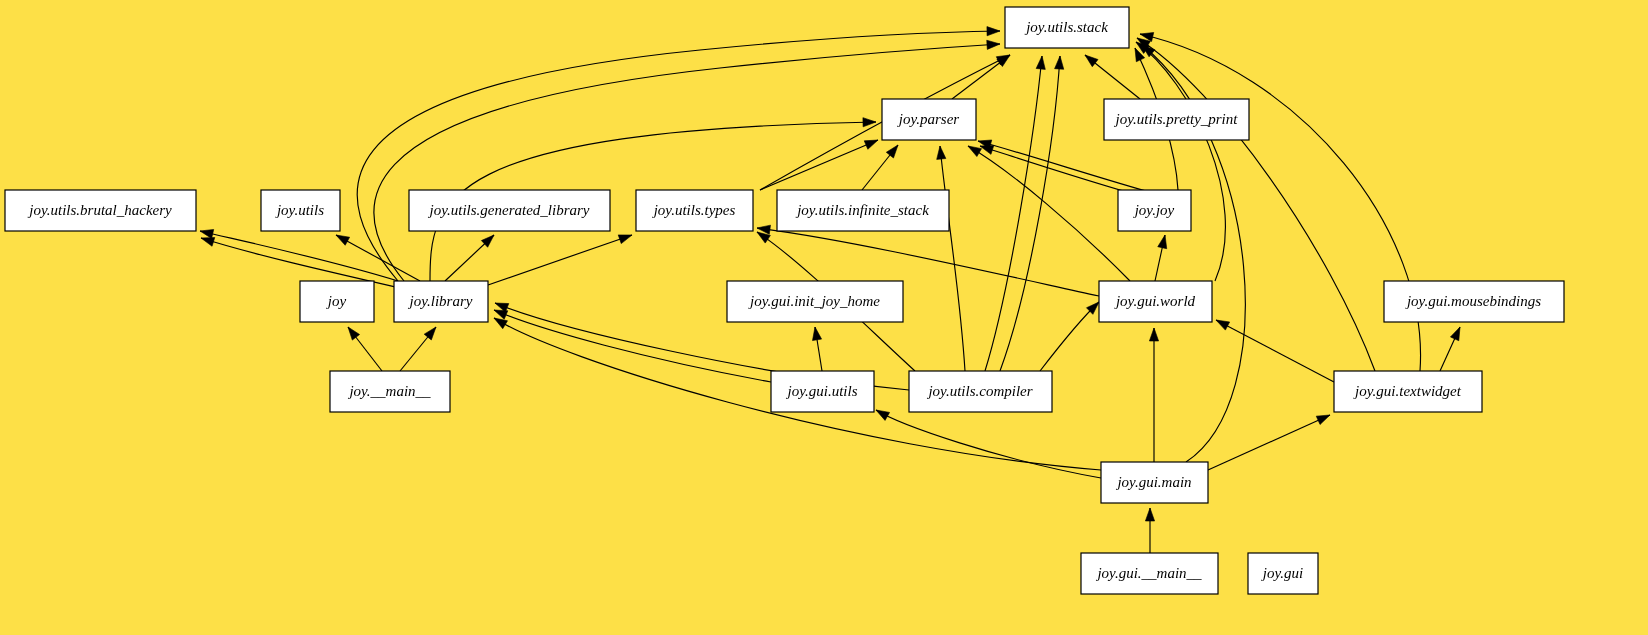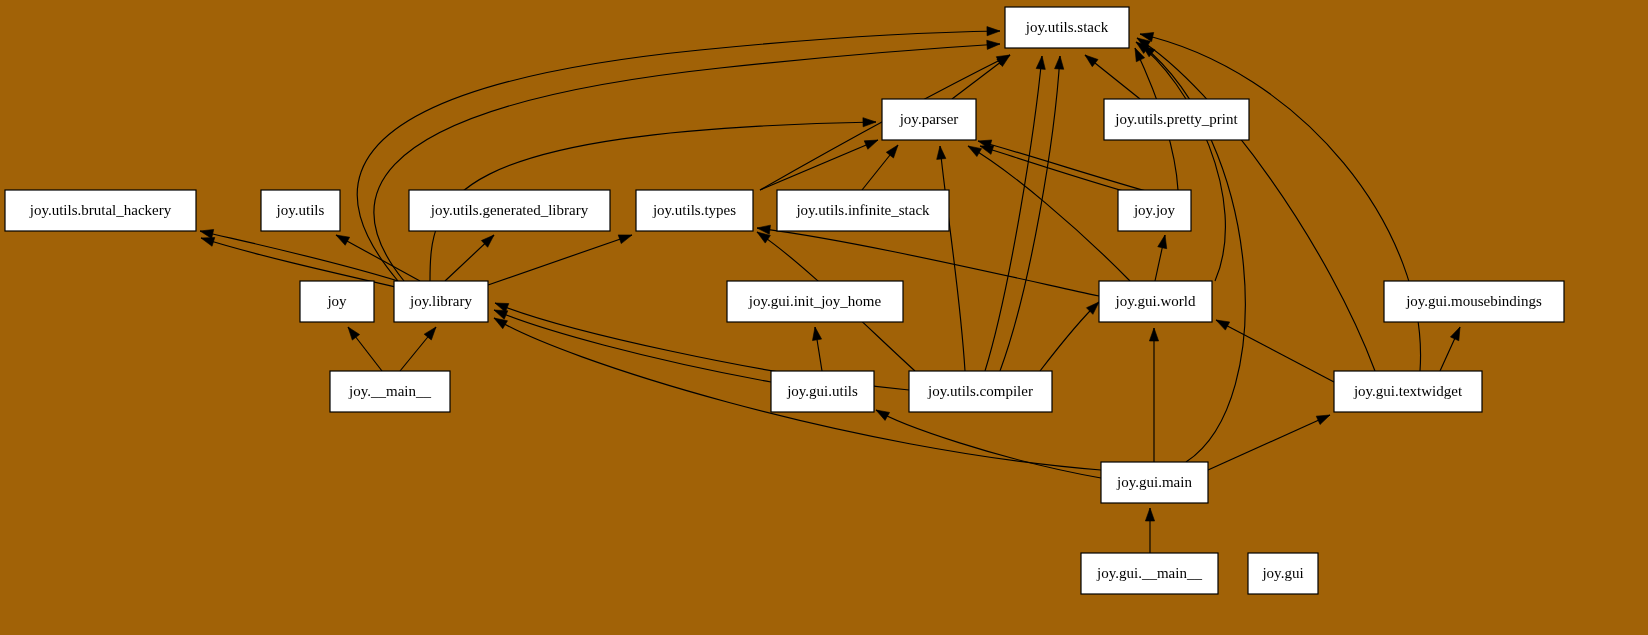--- a/index.html
+++ b/index.html
@@ -4,23 +4,24 @@
 <style>
   html, body {
     margin: 0;
     padding: 0;
     background: #ffffff;
   }
   #graph-root {
     position: relative;
     width: 1648px;
     height: 635px;
-    background: #a16207;
+    background: #fde047;
     overflow: hidden;
     font-family: "Liberation Serif", "DejaVu Serif", serif;
+    font-style: italic;
   }
   svg#graph-svg {
     position: absolute;
     left: 0;
     top: 0;
     width: 1648px;
     height: 635px;
     display: block;
   }
   .node-box {

